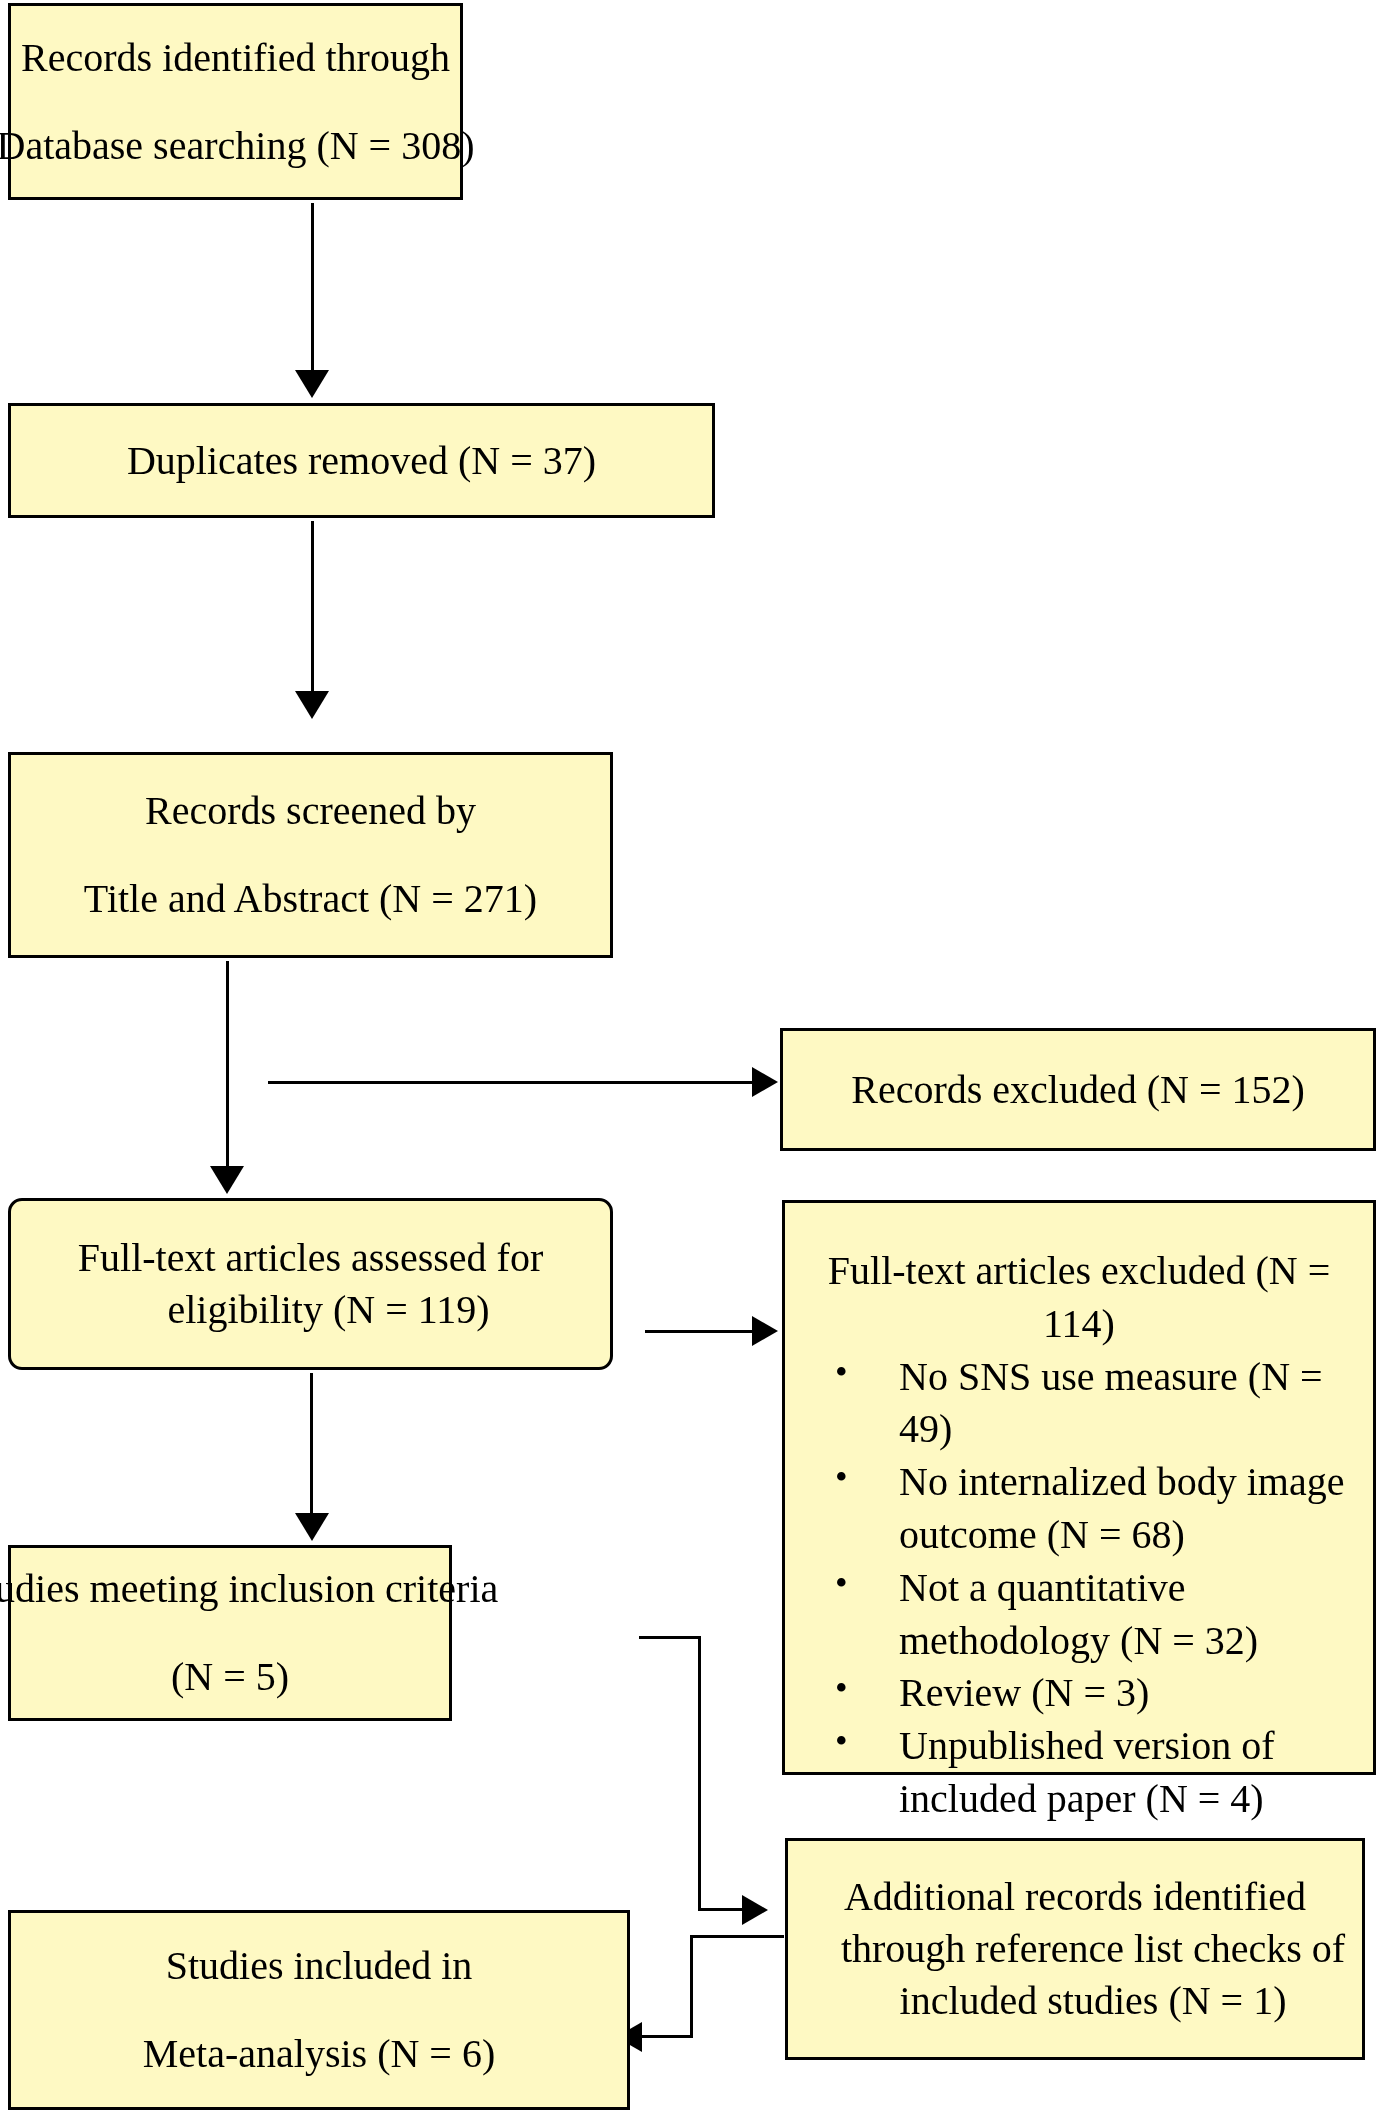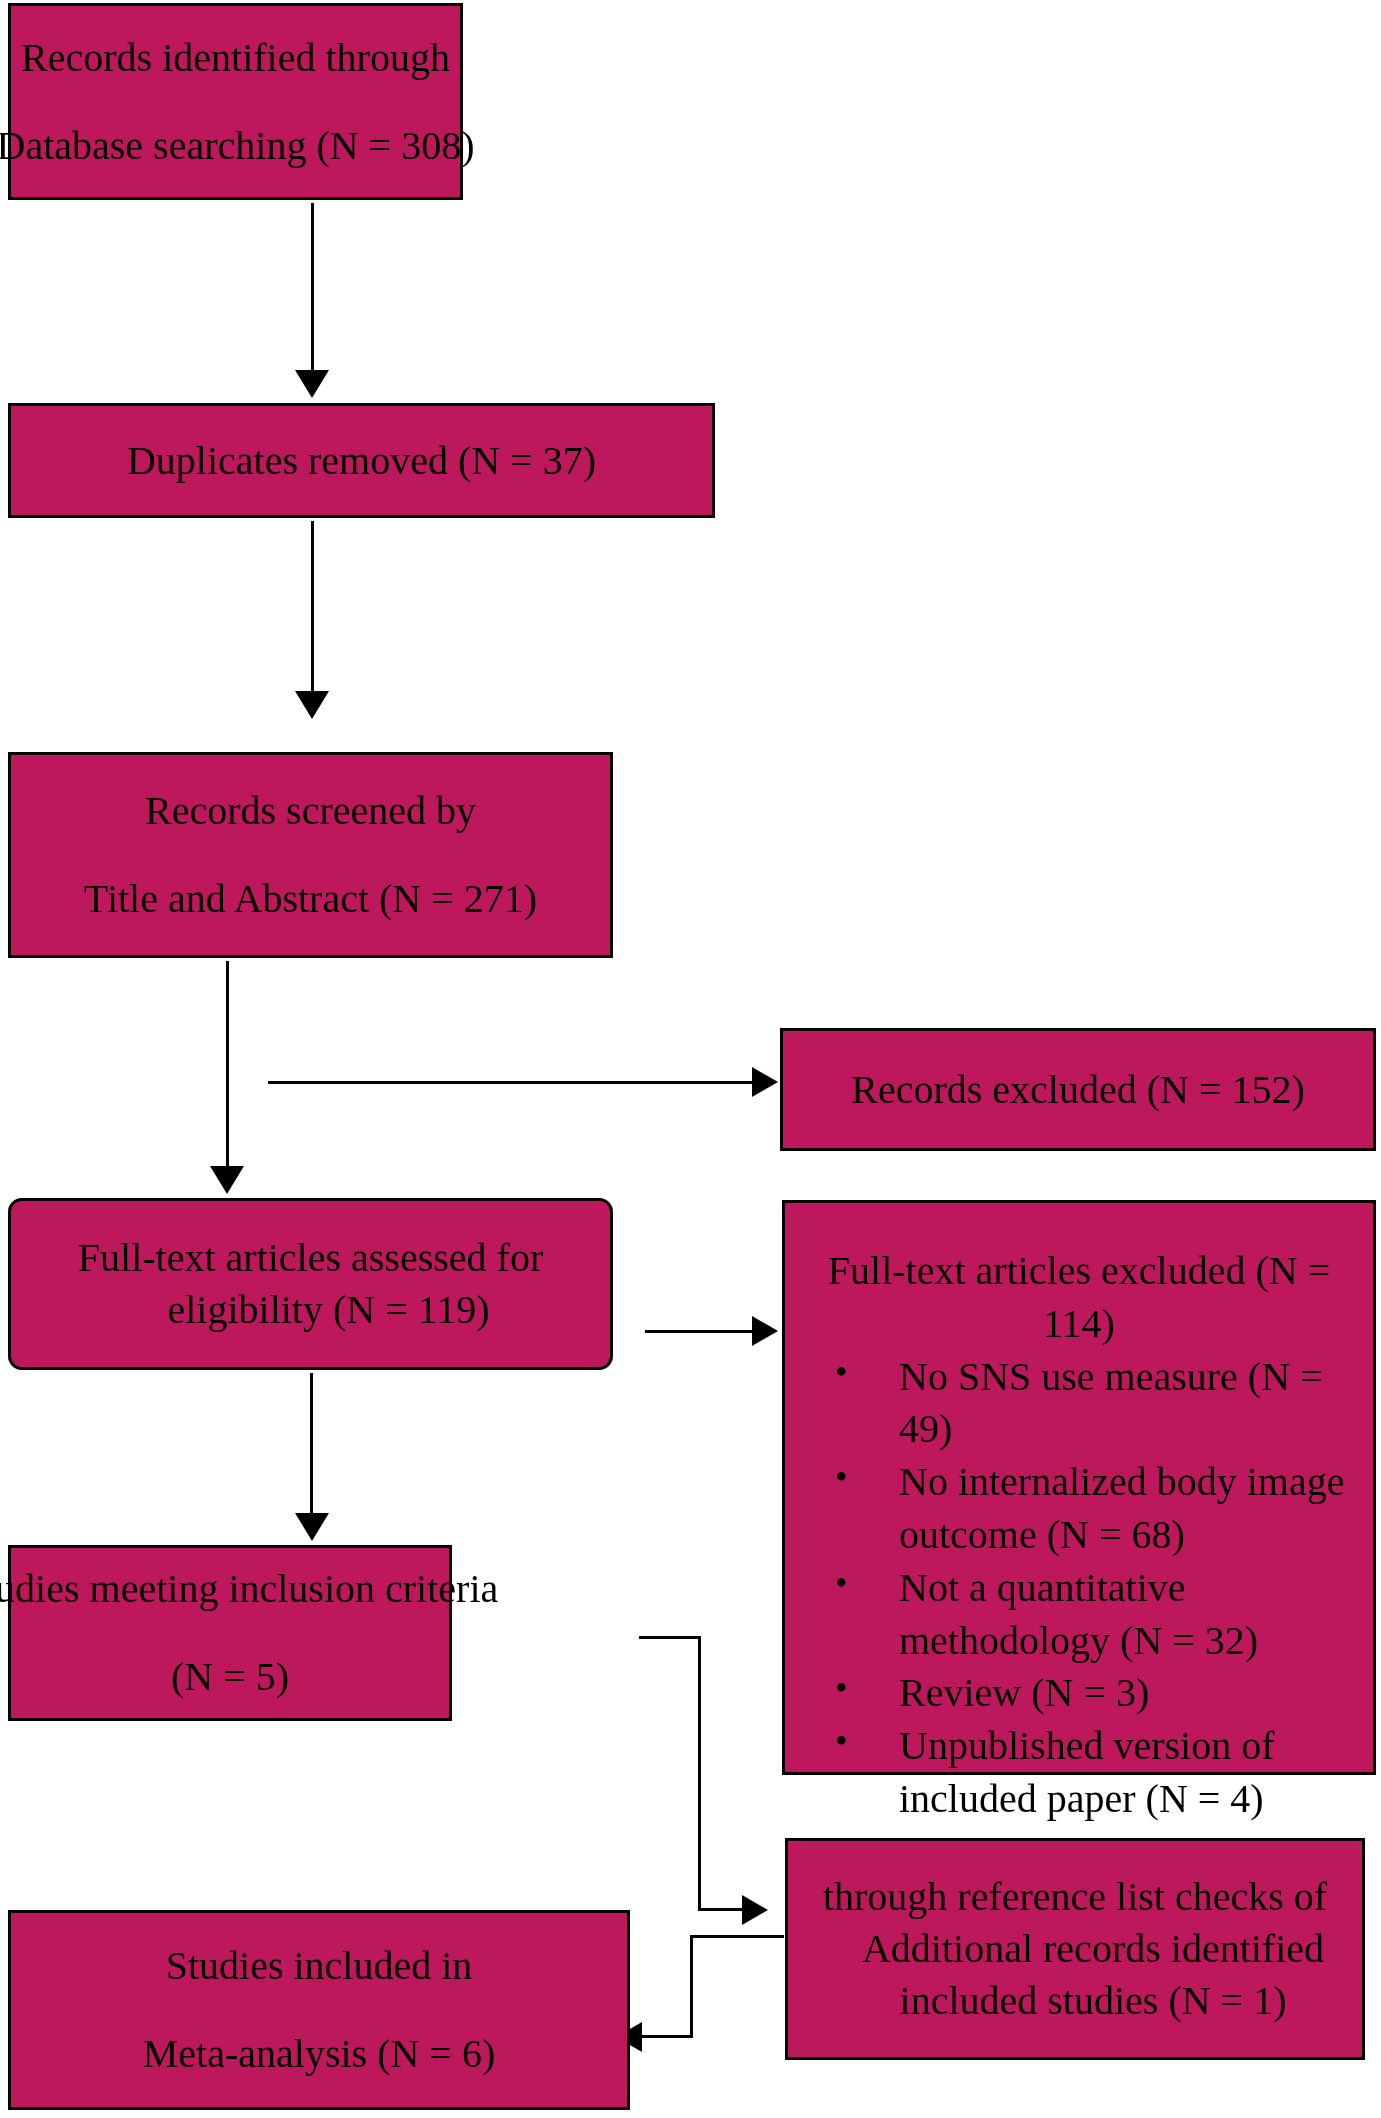--- a/index.html
+++ b/index.html
@@ -13,21 +13,21 @@
     height: 2118px;
     background: #ffffff;
     font-family: "Liberation Serif", "DejaVu Serif", serif;
     color: #000000;
     overflow: hidden;
   }
   .node {
     position: absolute;
     box-sizing: border-box;
     border: 3px solid #000000;
-    background: #be185d;
+    background: #fef9c3;
     display: flex;
     flex-direction: column;
     justify-content: center;
     align-items: center;
     text-align: center;
     font-size: 40px;
     line-height: 1.15;
     padding: 6px 14px;
   }
   .node .ln {
@@ -167,22 +167,22 @@
     <span class="ln">Studies meeting inclusion criteria</span>
     <span class="ln">(N = 5)</span>
   </div>
 
   <div class="conn h-line" style="left:639px; top:1636px; width:62px;"></div>
   <div class="conn v-line" style="left:698px; top:1636px; height:275px;"></div>
   <div class="conn h-line" style="left:698px; top:1908px; width:56px;"></div>
   <div class="arrow-right" style="left:742px; top:1895px;"></div>
 
   <div class="node tight" style="left:785px; top:1838px; width:580px; height:222px;">
+    <span class="ln">Additional records identified</span>
     <span class="ln">through reference list checks of</span>
-    <span class="ln">Additional records identified</span>
     <span class="ln">included studies (N = 1)</span>
   </div>
 
   <div class="conn h-line" style="left:690px; top:1935px; width:94px;"></div>
   <div class="conn v-line" style="left:690px; top:1935px; height:103px;"></div>
   <div class="conn h-line" style="left:640px; top:2035px; width:53px;"></div>
   <div class="arrow-left" style="left:616px; top:2022px;"></div>
 
   <div class="node gap" style="left:8px; top:1910px; width:622px; height:200px;">
     <span class="ln">Studies included in</span>

